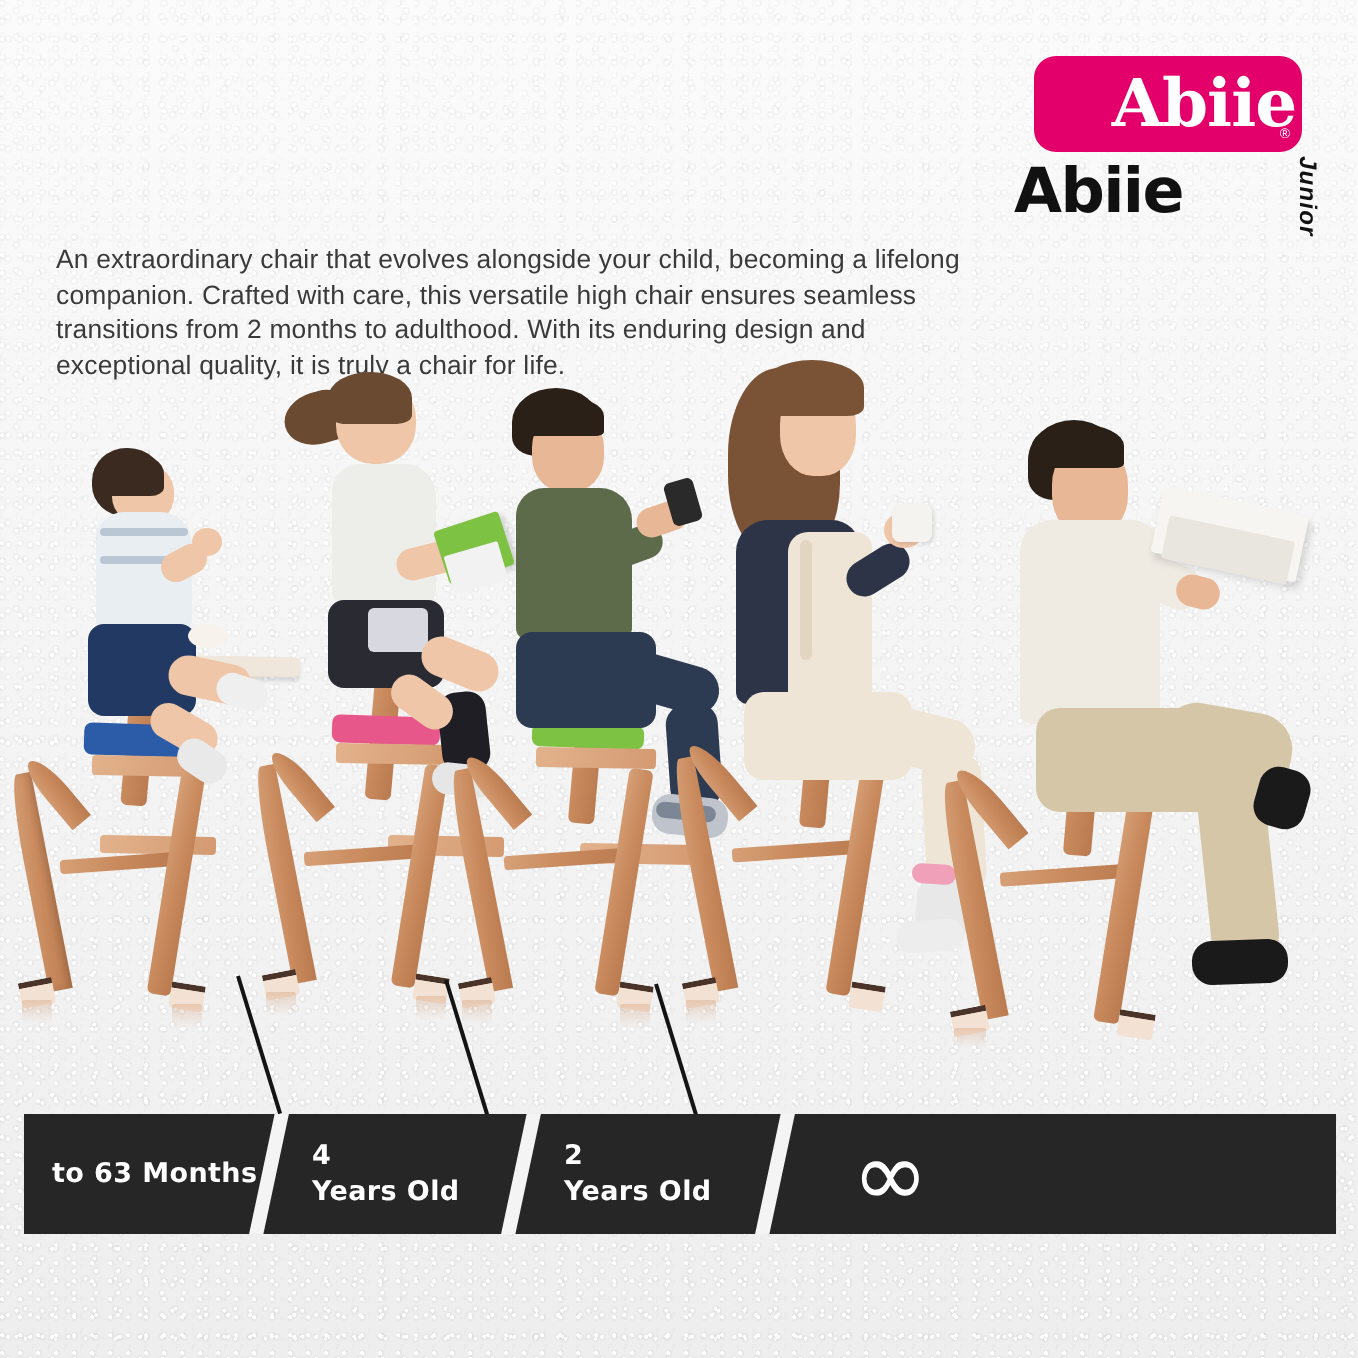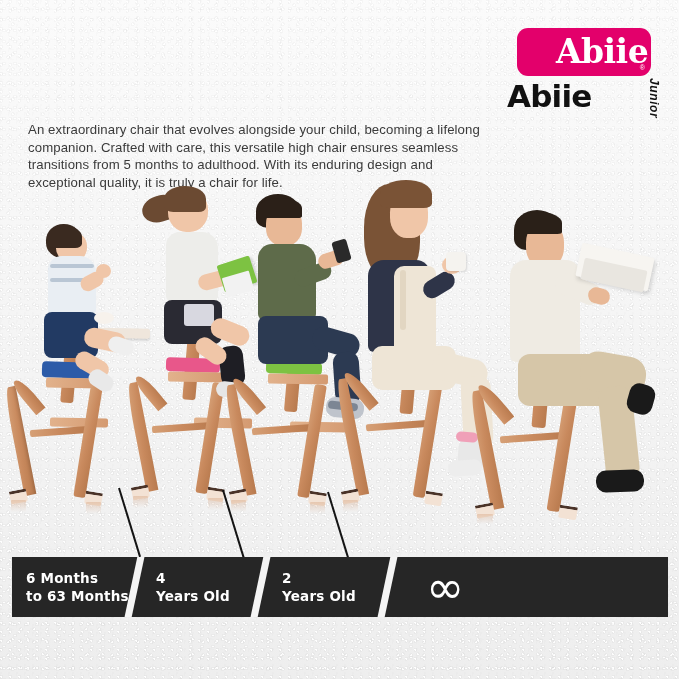--- a/index.html
+++ b/index.html
@@ -193,21 +193,21 @@
     font-weight: 400;
     font-family: "DejaVu Sans", sans-serif;
   }
 </style>
 </head>
 <body>
 
 <div id="poster">
 
 
-  <p class="intro">An extraordinary chair that evolves alongside your child, becoming a lifelong companion. Crafted with care, this versatile high chair ensures seamless transitions from 5 months to adulthood. With its enduring design and exceptional quality, it is truly a chair for life.</p>
+  <p class="intro">An extraordinary chair that evolves alongside your child, becoming a lifelong companion. Crafted with care, this versatile high chair ensures seamless transitions from 2 months to adulthood. With its enduring design and exceptional quality, it is truly a chair for life.</p>
 
   <div class="logo-block">
     <div class="logo-badge">
       <span class="logo-badge-text">Abiie</span>
       <span class="logo-reg">®</span>
     </div>
     <div class="logo-beyond">Abiie</div>
     <div class="logo-junior">Junior</div>
   </div>
 
@@ -374,21 +374,20 @@
     </div>
 
     <div class="connector" style="left:118px; top:298px; height:72px; transform:rotate(-17deg);"></div>
     <div class="connector" style="left:222px; top:300px; height:72px; transform:rotate(-17deg);"></div>
     <div class="connector" style="left:327px; top:302px; height:72px; transform:rotate(-17deg);"></div>
   </div>
 
   <div class="timeline">
 
     <div class="tl-cell" style="left:14px; width:110px;">
-      <div class="tl-text">6 Months</div>
       <div class="tl-text">to 63 Months</div>
     </div>
     <div class="tl-divider" style="left:119px;"></div>
 
     <div class="tl-cell" style="left:144px; width:100px;">
       <div class="tl-text">4</div>
       <div class="tl-text">Years Old</div>
     </div>
     <div class="tl-divider" style="left:245px;"></div>
 

